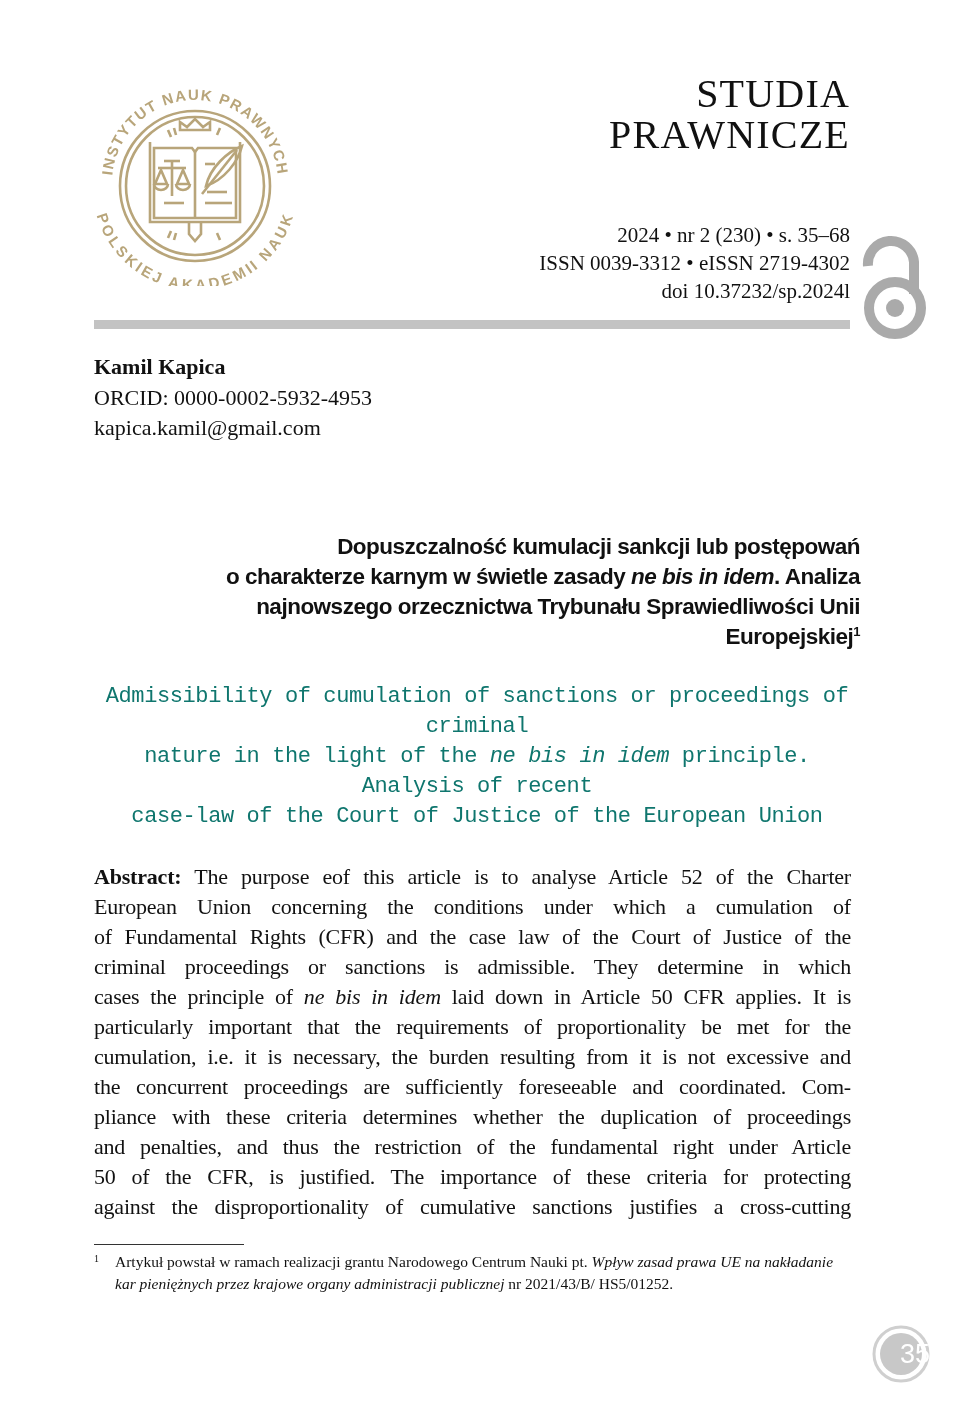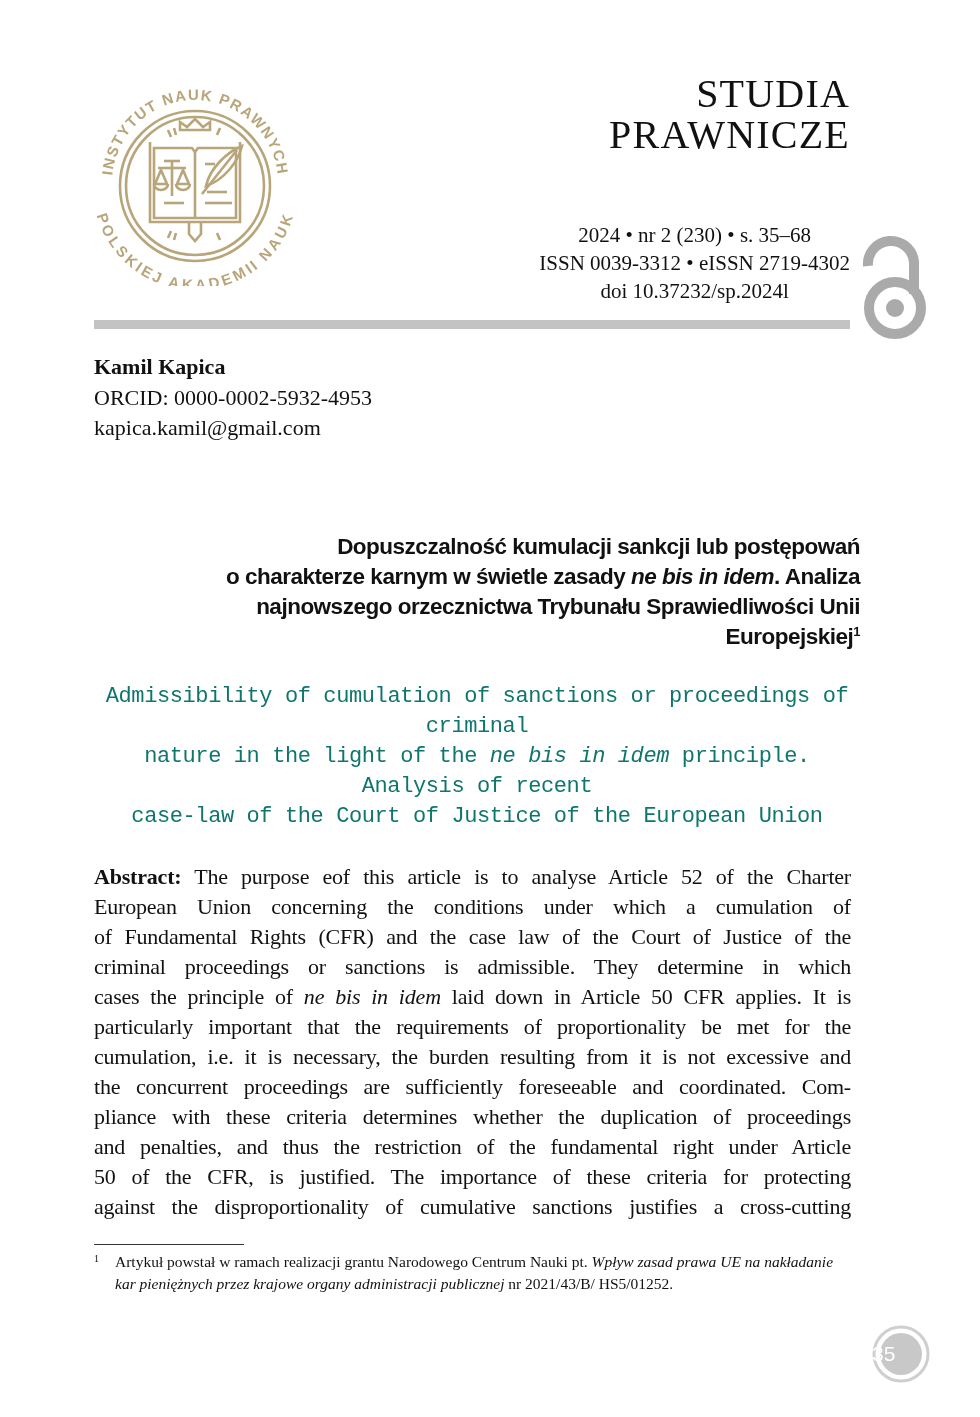--- a/index.html
+++ b/index.html
@@ -8,21 +8,21 @@
 
   
   .logo { left: 92px; top: 68px; width: 206px; height: 218px; }
 
   
   .journal-title { right: 130px; top: 73px; text-align: right; font-size: 40px; line-height: 41px; letter-spacing: 1.2px; color: #111; }
   .journal-title div { white-space: nowrap; }
 
   
   .meta { right: 130px; top: 221px; text-align: right; font-size: 21px; line-height: 28px; color: #111; }
-  .meta div { white-space: nowrap; text-align: center; }
+  .meta div { white-space: nowrap; }
 
   
   .rule { left: 94px; top: 320px; width: 756px; height: 9px; background: #c3c3c3; }
 
   
   .oa { left: 858px; top: 232px; width: 74px; height: 110px; }
 
   
   .author { left: 94px; top: 352px; font-size: 22px; line-height: 30.5px; color: #111; }
   .author .name { font-weight: bold; }
@@ -40,21 +40,21 @@
   .abstract b { font-weight: bold; }
 
   
   .fn-rule { left: 94px; top: 1244px; width: 150px; height: 1px; background: #333; }
   .footnote { left: 94px; width: 757px; top: 1251px; font-size: 15.5px; line-height: 22px; color: #111; }
   .footnote .num { position: absolute; left: 0; top: -3px; font-size: 10px; }
   .footnote .txt { margin-left: 21px; display: block; }
 
   
   .page-badge { left: 872px; top: 1325px; width: 58px; height: 58px; }
-  .page-num { left: 872px; top: 1325px; width: 58px; height: 58px; text-align: left; line-height: 58px; font-size: 21px; color: #ffffff; font-family: "Liberation Sans", "DejaVu Sans", sans-serif; }
+  .page-num { left: 872px; top: 1325px; width: 58px; height: 58px; text-align: right; line-height: 58px; font-size: 27px; color: #ffffff; font-family: "Liberation Sans", "DejaVu Sans", sans-serif; }
 </style>
 </head>
 <body>
 
 <svg class="abs logo" viewBox="0 0 206 218">
   <defs>
     <path id="arcTop" d="M 20 115 A 83 83 0 0 1 186 115"></path>
     <path id="arcBot" d="M 14 120 A 89 89 0 0 0 192 120"></path>
   </defs>
   <g fill="none" stroke="#b8a57a" stroke-width="2.6">

